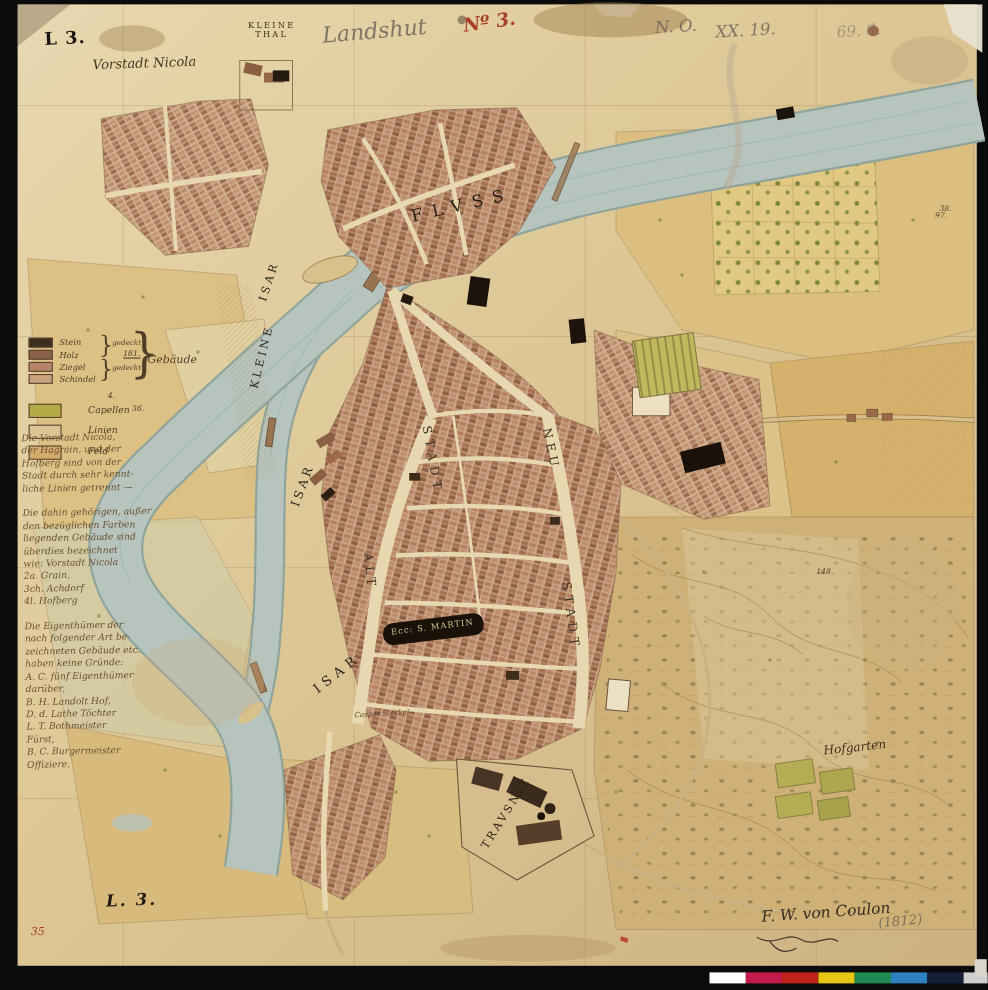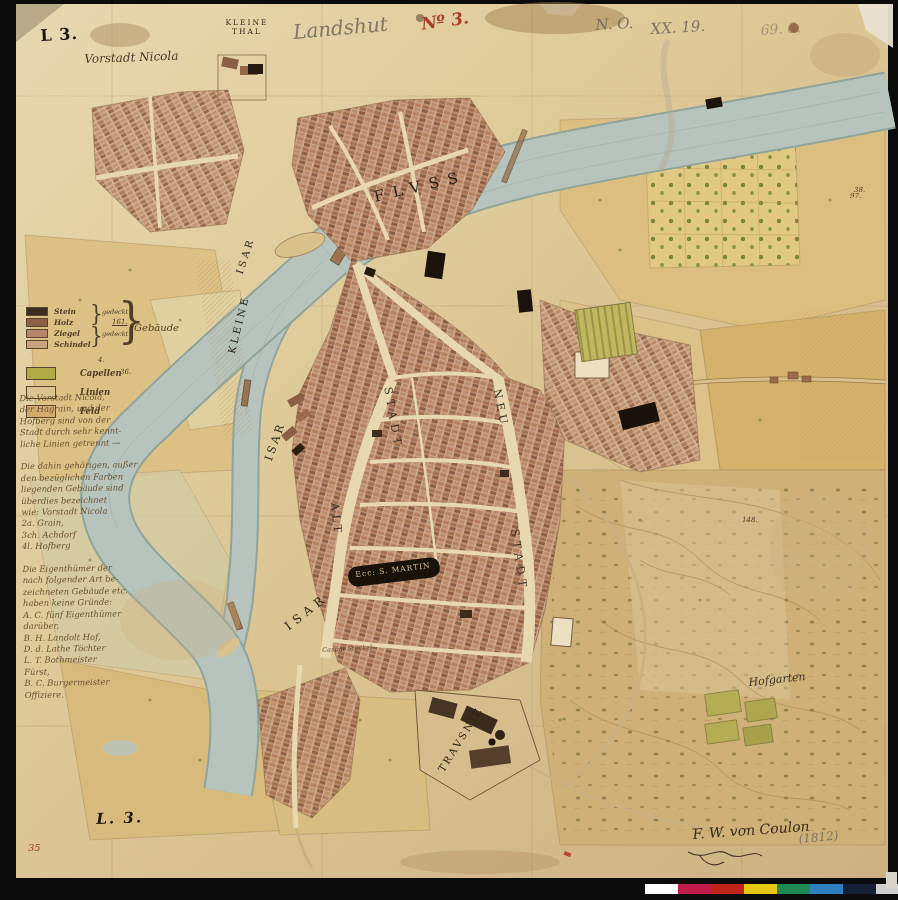--- a/index.html
+++ b/index.html
@@ -8,21 +8,21 @@
   .map-svg{position:absolute;left:0;top:0;width:898px;height:900px;display:block;}
   .lbl{position:absolute;white-space:nowrap;transform-origin:left top;color:#2f261a;
        font-family:"DejaVu Serif","Liberation Serif",serif;}
   .ital{font-style:italic;}
   .pencil{color:rgba(110,102,92,.85);}
   .redink{color:#a84028;}
   
   #legend{position:absolute;left:26px;top:306px;width:130px;}
   .lg-row{display:flex;align-items:center;height:11px;}
   .lg-sw{display:inline-block;width:20px;height:6.5px;border:0.5px solid #5a452e;flex:0 0 auto;}
-  .lg-lb{margin-left:6px;font-size:7.5px;font-style:italic;color:#4f3d28;line-height:1;font-weight:bold;}
+  .lg-lb{margin-left:6px;font-size:7.5px;font-style:italic;color:#4f3d28;line-height:1;}
   .lg-extra .lg-row{height:19px;}
   .lg-extra .lg-sw{width:28px;height:11px;}
   .lg-extra .lg-lb{font-size:8.5px;margin-left:24px;}
   .brace{position:absolute;color:#4f3d28;font-weight:100;line-height:1;}
   
   #notes{position:absolute;left:22px;top:392px;width:128px;transform:rotate(-1deg);}
   .note-line{min-height:11.4px;font-size:8.4px;line-height:11.4px;font-style:italic;
              color:#6b5233;font-family:"DejaVu Serif","Liberation Serif",serif;}
   .parcel{position:absolute;font-size:7px;font-style:italic;color:#4f3d28;}
   

